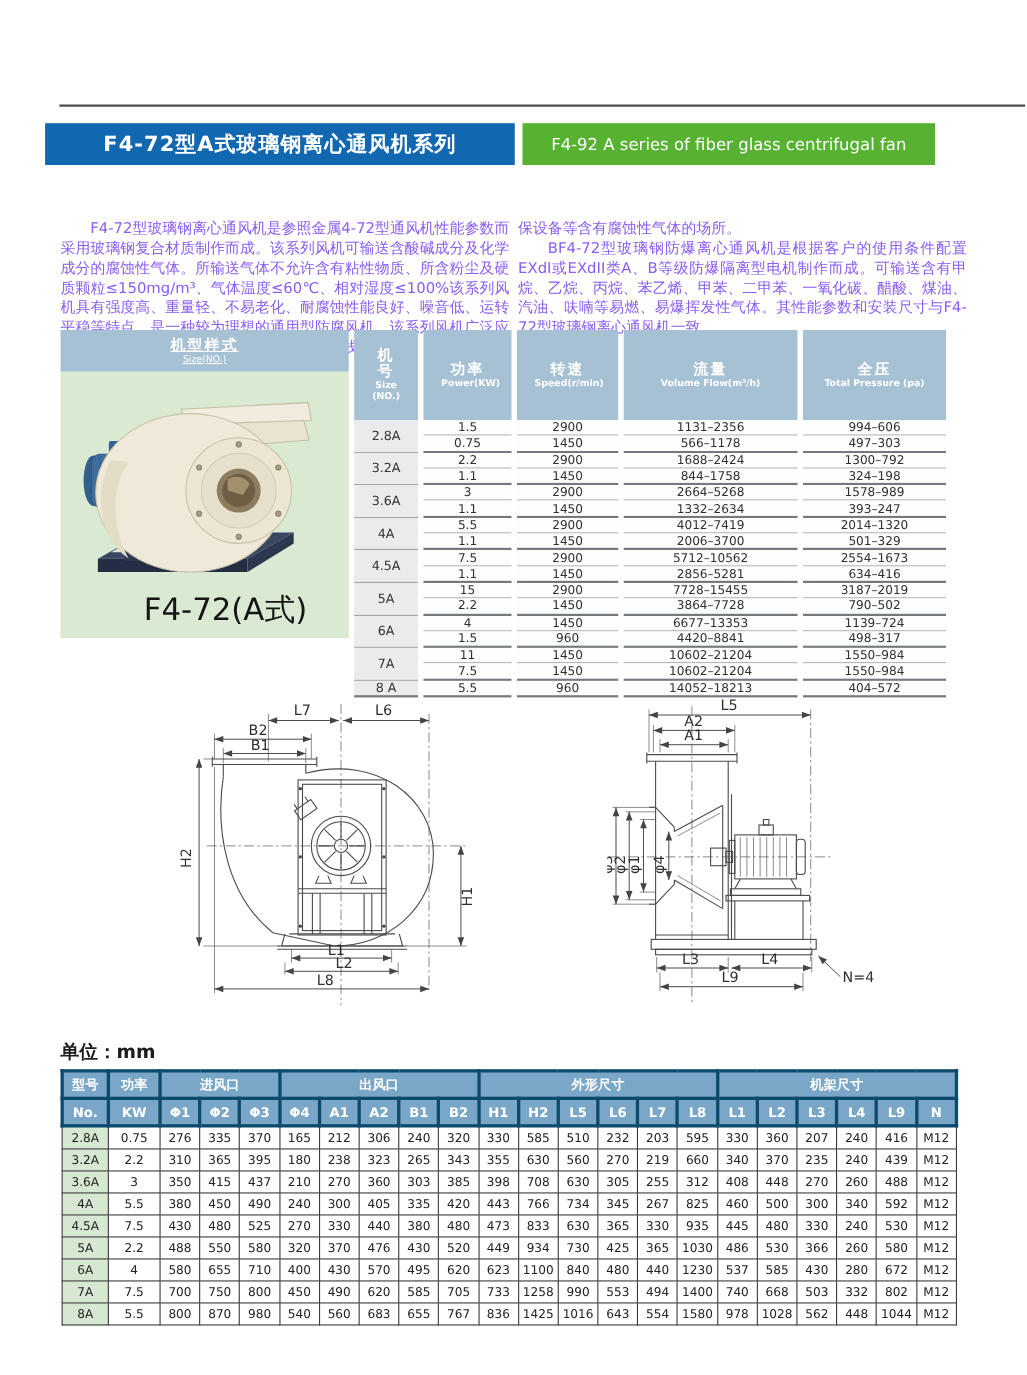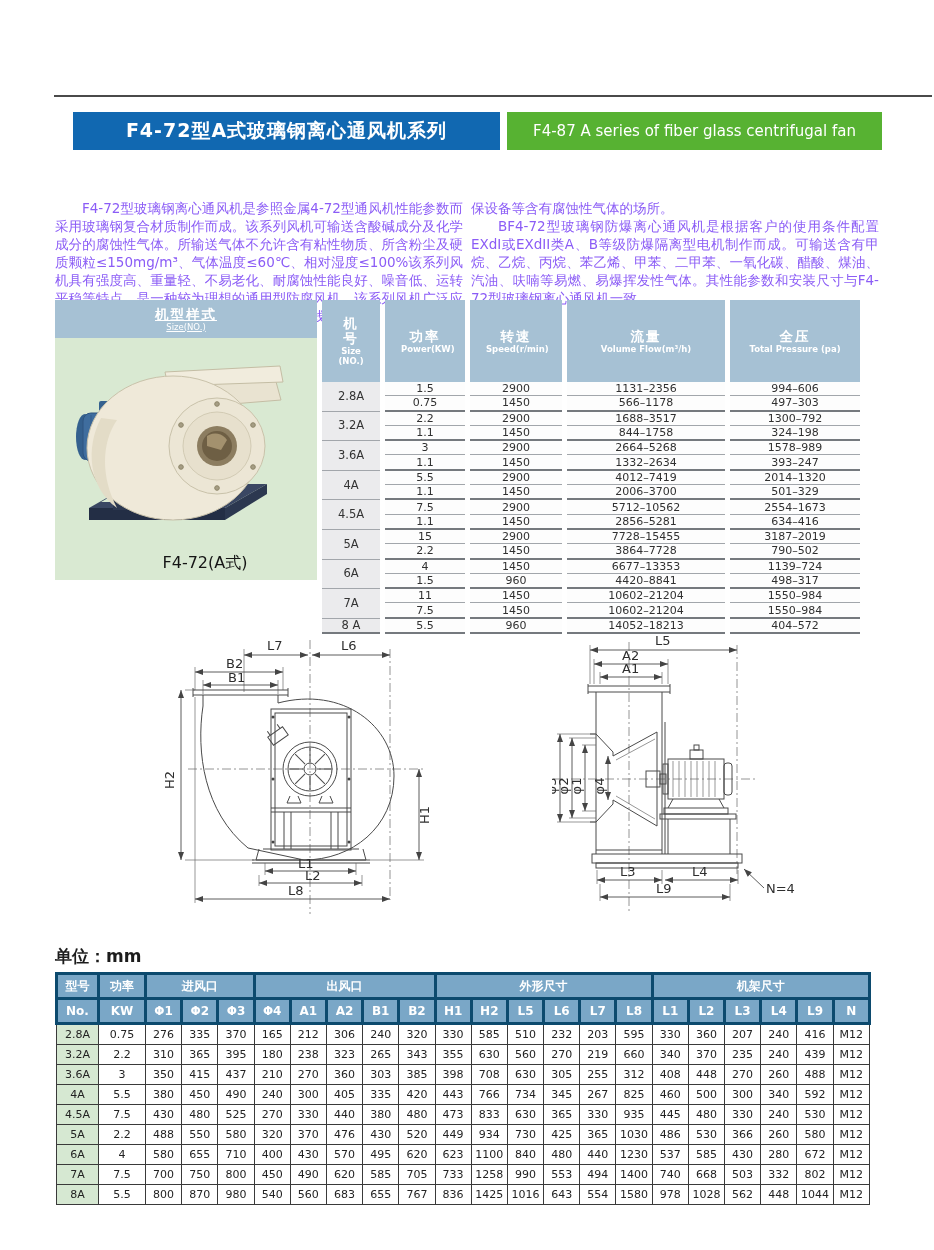--- a/index.html
+++ b/index.html
@@ -1,38 +1,38 @@
 <!DOCTYPE html>
 <html><head>
 <meta charset="utf-8">
 <style>
   html,body{margin:0;padding:0;background:#fff;}
   .page{position:relative;width:934px;height:1250px;background:#ffffff;
         font-family:"DejaVu Sans","Liberation Sans",sans-serif;overflow:hidden;}
   .top-rule{position:absolute;left:54px;top:95px;width:878px;height:2px;background:#4a4a4a;}
-  .title-row{position:absolute;left:73px;top:112px;display:flex;gap:7px;}
+  .title-row{position:absolute;left:41px;top:112px;display:flex;gap:7px;}
   .title-cn{width:427px;height:38px;background:#1168b1;color:#fff;font-size:19px;font-weight:bold;
             display:flex;align-items:center;justify-content:center;letter-spacing:1px;}
   .title-en{width:375px;height:38px;background:#57b232;color:#fff;font-size:15px;
             display:flex;align-items:center;justify-content:center;}
   .intro{position:absolute;left:55px;top:161px;width:824px;display:flex;gap:8px;color:#8b5cf6;margin-top:38px;}
   .intro .col{width:408px;font-size:13.5px;line-height:18px;text-align:justify;}
   .intro p{margin:0;}
   .intro p.indent{text-indent:2em;}
 
   
   .spec-section{position:absolute;left:55px;top:300px;display:flex;}
   .photo-col{width:262px;}
   .hdr{background:#a6c1d4;color:#fff;text-align:center;}
   .photo-header{height:38px;display:flex;flex-direction:column;justify-content:center;text-decoration:underline;}
   .hdr .cn{font-size:13.5px;font-weight:bold;line-height:15px;letter-spacing:2px;}
   .hdr .en{font-size:8.5px;line-height:10px;}
   .photo-area{height:242px;background:#d9e9d2;position:relative;}
   .photo-caption{position:absolute;left:0;right:0;bottom:6px;text-align:center;
-                 font-size:16px;color:#151515;padding-left:38px;}
+                 font-size:28px;color:#151515;padding-left:38px;}
   table.spec-table{width:548px;border-collapse:separate;border-spacing:5px 0;table-layout:fixed;}
   table.spec-table th{height:38px;padding:16px;}
   table.spec-table td{height:13.3px;padding:0;text-align:center;font-size:11px;color:#303030;
                       line-height:13px;border-bottom:1px solid #a2a6ab;background:#fdfdfd;}
   table.spec-table tr.group-end td{border-bottom:2px solid #75797e;}
   table.spec-table td.size-cell{background:#ebebed;font-size:11.5px;color:#333;}
 
   
   .drawing{position:absolute;}
   .ln{stroke:#4a4a4a;stroke-width:1;fill:none;}
@@ -53,21 +53,21 @@
 </style>
 </head>
 <body>
 
 <div class="page">
 
   <div class="top-rule"></div>
 
   <div class="title-row">
     <div class="title-cn">F4-72型A式玻璃钢离心通风机系列</div>
-    <div class="title-en">F4-87 A series of fiber glass centrifugal fan</div>
+    <div class="title-en">F4-92 A series of fiber glass centrifugal fan</div>
   </div>
 
   <div class="intro">
     <div class="col">
       <p class="indent">F4-72型玻璃钢离心通风机是参照金属4-72型通风机性能参数而采用玻璃钢复合材质制作而成。该系列风机可输送含酸碱成分及化学成分的腐蚀性气体。所输送气体不允许含有粘性物质、所含粉尘及硬质颗粒≤150mg/m³、气体温度≤60℃、相对湿度≤100%该系列风机具有强度高、重量轻、不易老化、耐腐蚀性能良好、噪音低、运转平稳等特点，是一种较为理想的通用型防腐风机。该系列风机广泛应用于化工、电镀、氧化、发电厂、化验室、线路板、环</p>
     </div>
     <div class="col">
       <p>保设备等含有腐蚀性气体的场所。</p>
       <p class="indent">BF4-72型玻璃钢防爆离心通风机是根据客户的使用条件配置EXdI或EXdII类A、B等级防爆隔离型电机制作而成。可输送含有甲烷、乙烷、丙烷、苯乙烯、甲苯、二甲苯、一氧化碳、醋酸、煤油、汽油、呋喃等易燃、易爆挥发性气体。其性能参数和安装尺寸与F4-72型玻璃钢离心通风机一致。</p>
     </div>
@@ -164,21 +164,21 @@
           <tr class="group-end">
             <td>0.75</td>
             <td>1450</td>
             <td>566–1178</td>
             <td>497–303</td>
           </tr>
           <tr>
             <td class="size-cell" rowspan="2">3.2A</td>
             <td>2.2</td>
             <td>2900</td>
-            <td>1688–3517</td>
+            <td>1688–2424</td>
             <td>1300–792</td>
           </tr>
           <tr class="group-end">
             <td>1.1</td>
             <td>1450</td>
             <td>844–1758</td>
             <td>324–198</td>
           </tr>
           <tr>
             <td class="size-cell" rowspan="2">3.6A</td>

